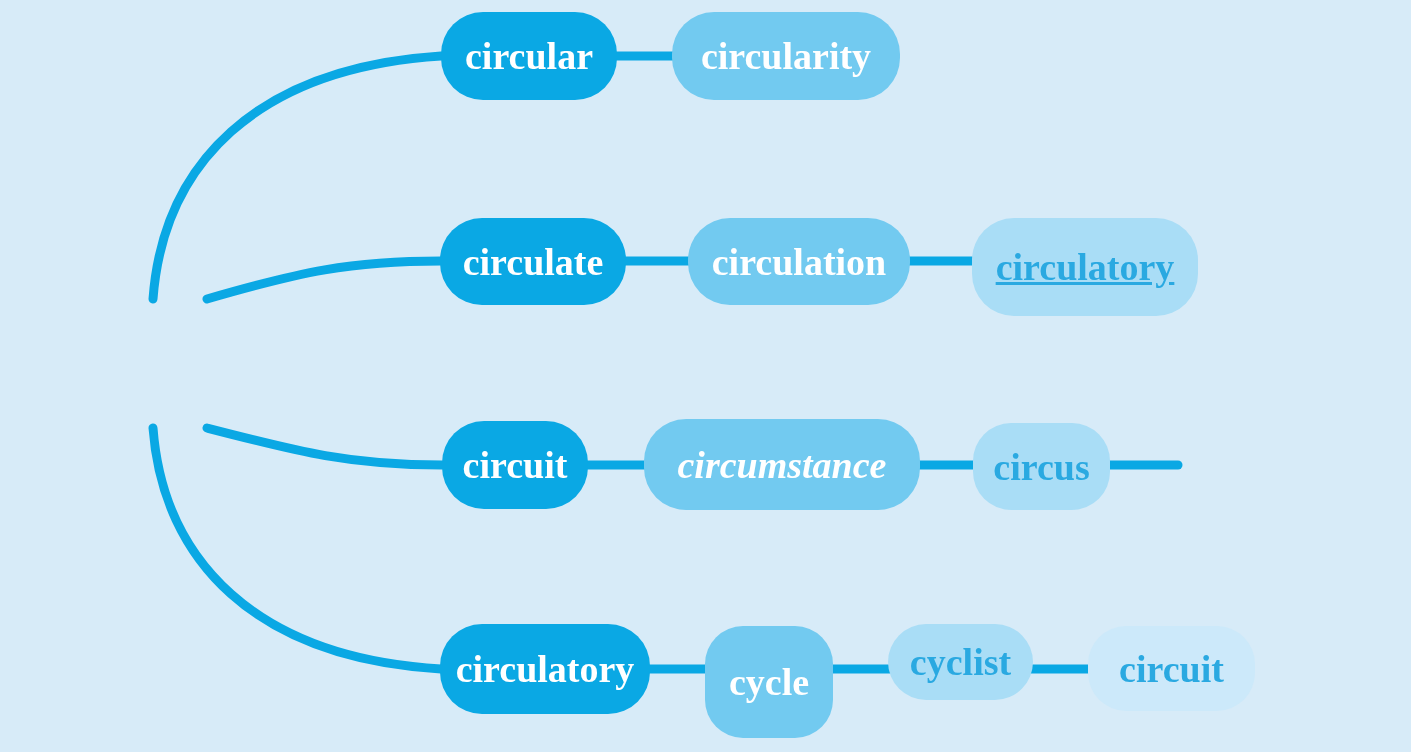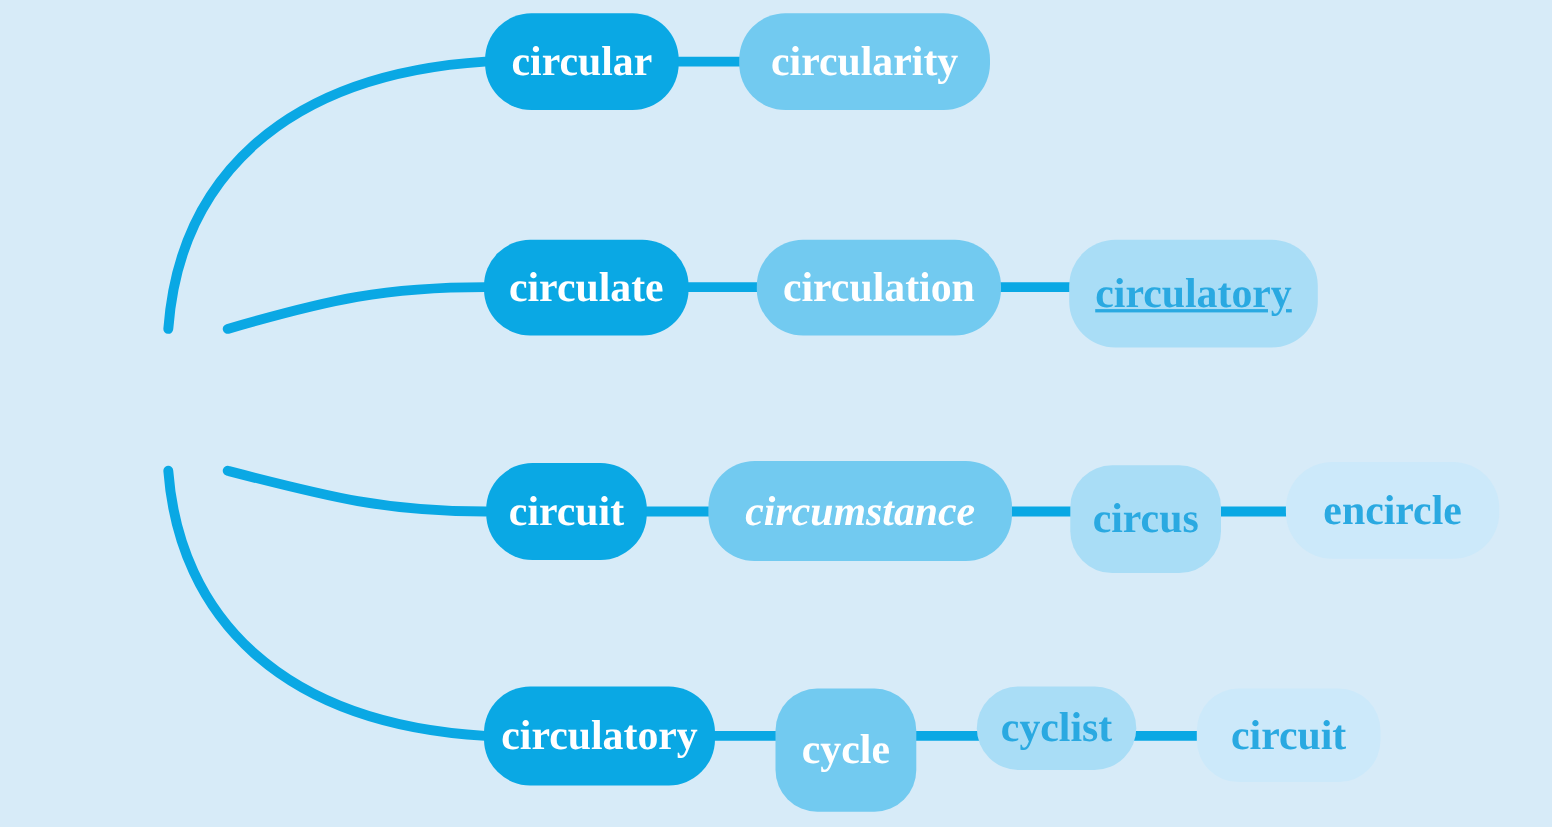--- a/index.html
+++ b/index.html
@@ -63,21 +63,20 @@
 
   <div class="node lv1" style="left:441px;top:12px;width:176px;height:88px;">circular</div>
   <div class="node lv1" style="left:440px;top:218px;width:186px;height:87px;">circulate</div>
 
   <div class="node lv2" style="left:672px;top:12px;width:228px;height:88px;">circularity</div>
   <div class="node lv2" style="left:688px;top:218px;width:222px;height:87px;">circulation</div>
   <div class="node lv3" style="left:972px;top:218px;width:226px;height:98px;text-decoration:underline;">circulatory</div>
 
   <div class="node lv1" style="left:442px;top:421px;width:146px;height:88px;">circuit</div>
   <div class="node lv2" style="left:644px;top:419px;width:276px;height:91px;font-style:italic;">circumstance</div>
-  <div class="node lv3" style="left:973px;top:423px;width:137px;height:98px;border-radius:38px;">circus</div>
-  <div class="node lv4" style="left:1169px;top:420px;width:194px;height:88px;">encircle</div>
+  <div class="node lv3" style="left:973px;top:423px;width:137px;height:87px;border-radius:38px;">circus</div>
 
   <div class="node lv1" style="left:440px;top:624px;width:210px;height:90px;">circulatory</div>
   <div class="node lv2" style="left:705px;top:626px;width:128px;height:112px;border-radius:38px;">cycle</div>
   <div class="node lv3" style="left:888px;top:624px;width:145px;height:76px;border-radius:38px;">cyclist</div>
   <div class="node lv4" style="left:1088px;top:626px;width:167px;height:85px;border-radius:38px;">circuit</div>
 
 </div>
 
 </body></html>

